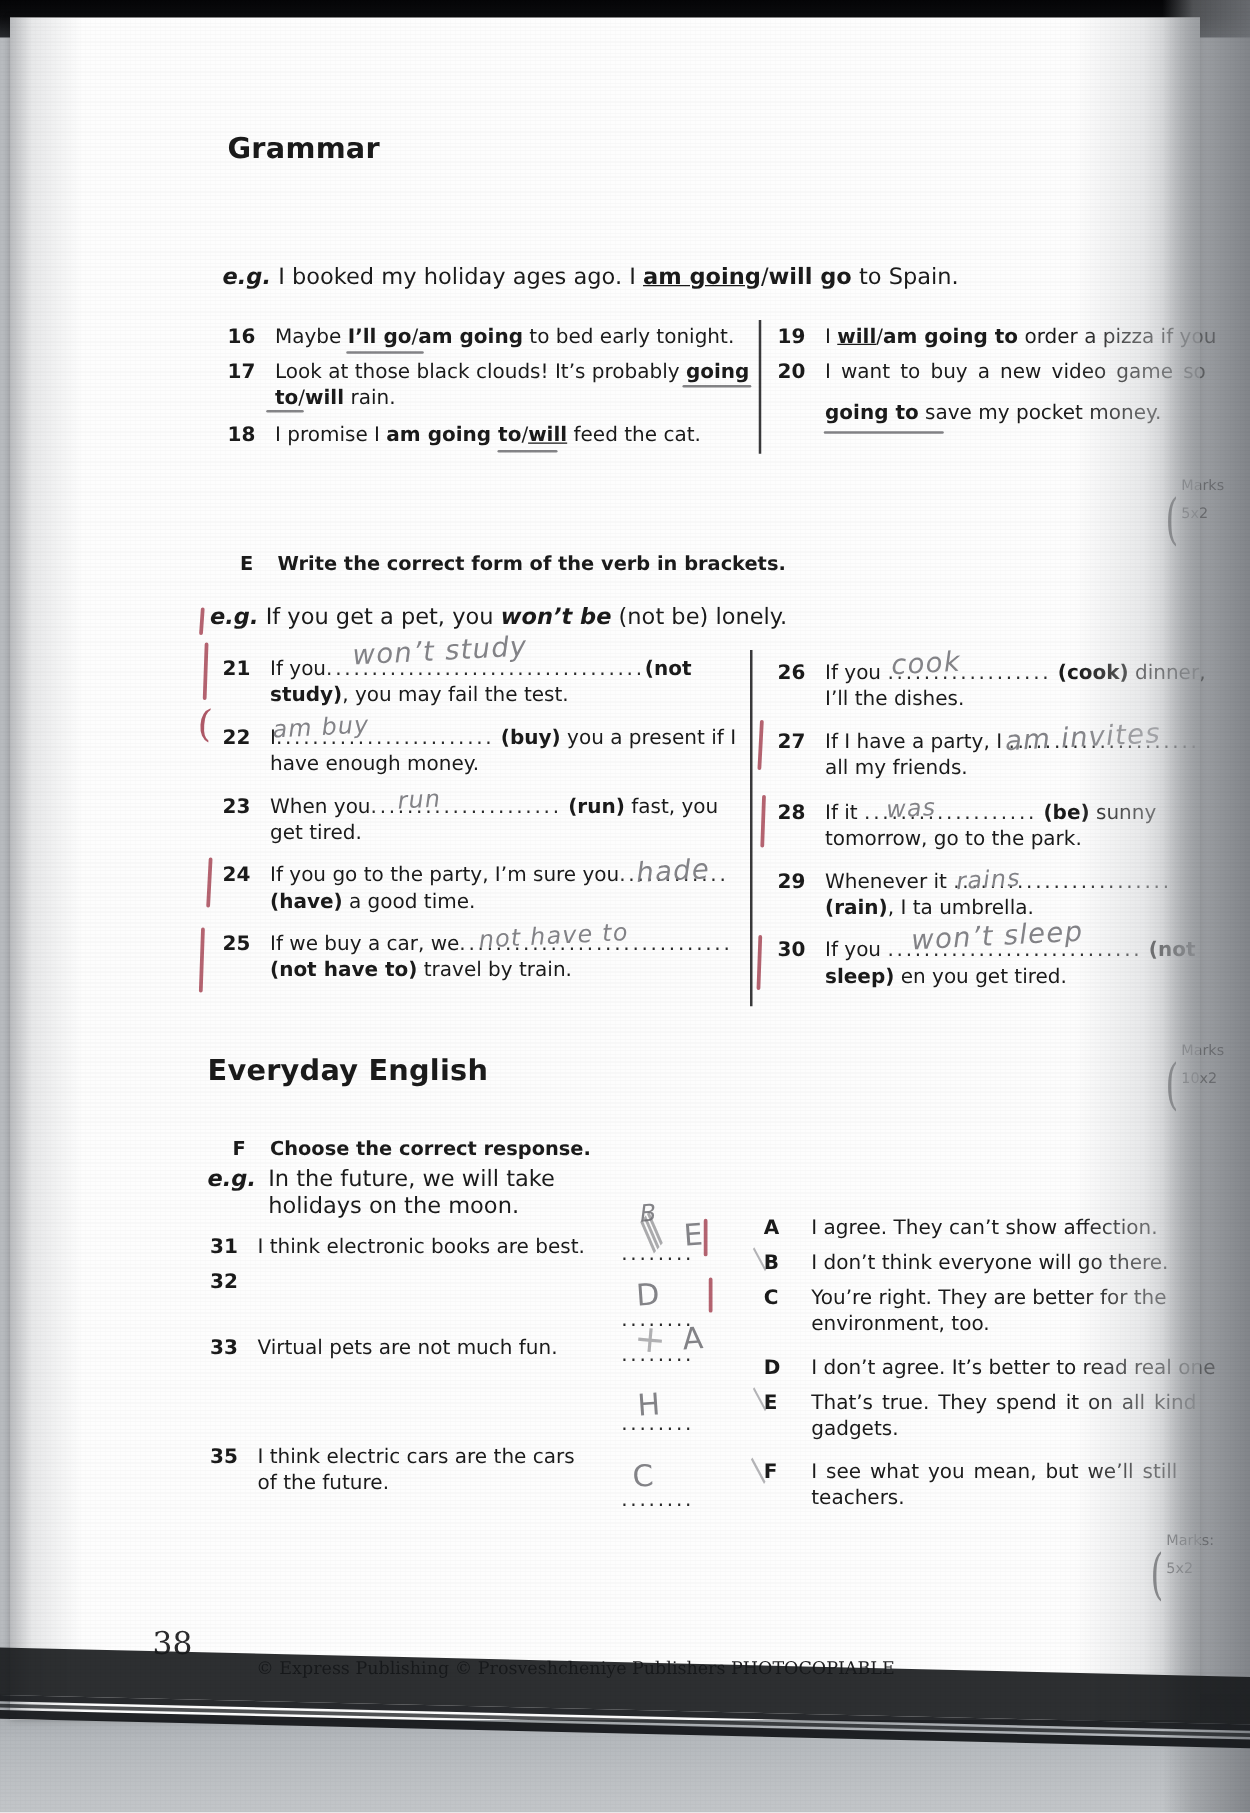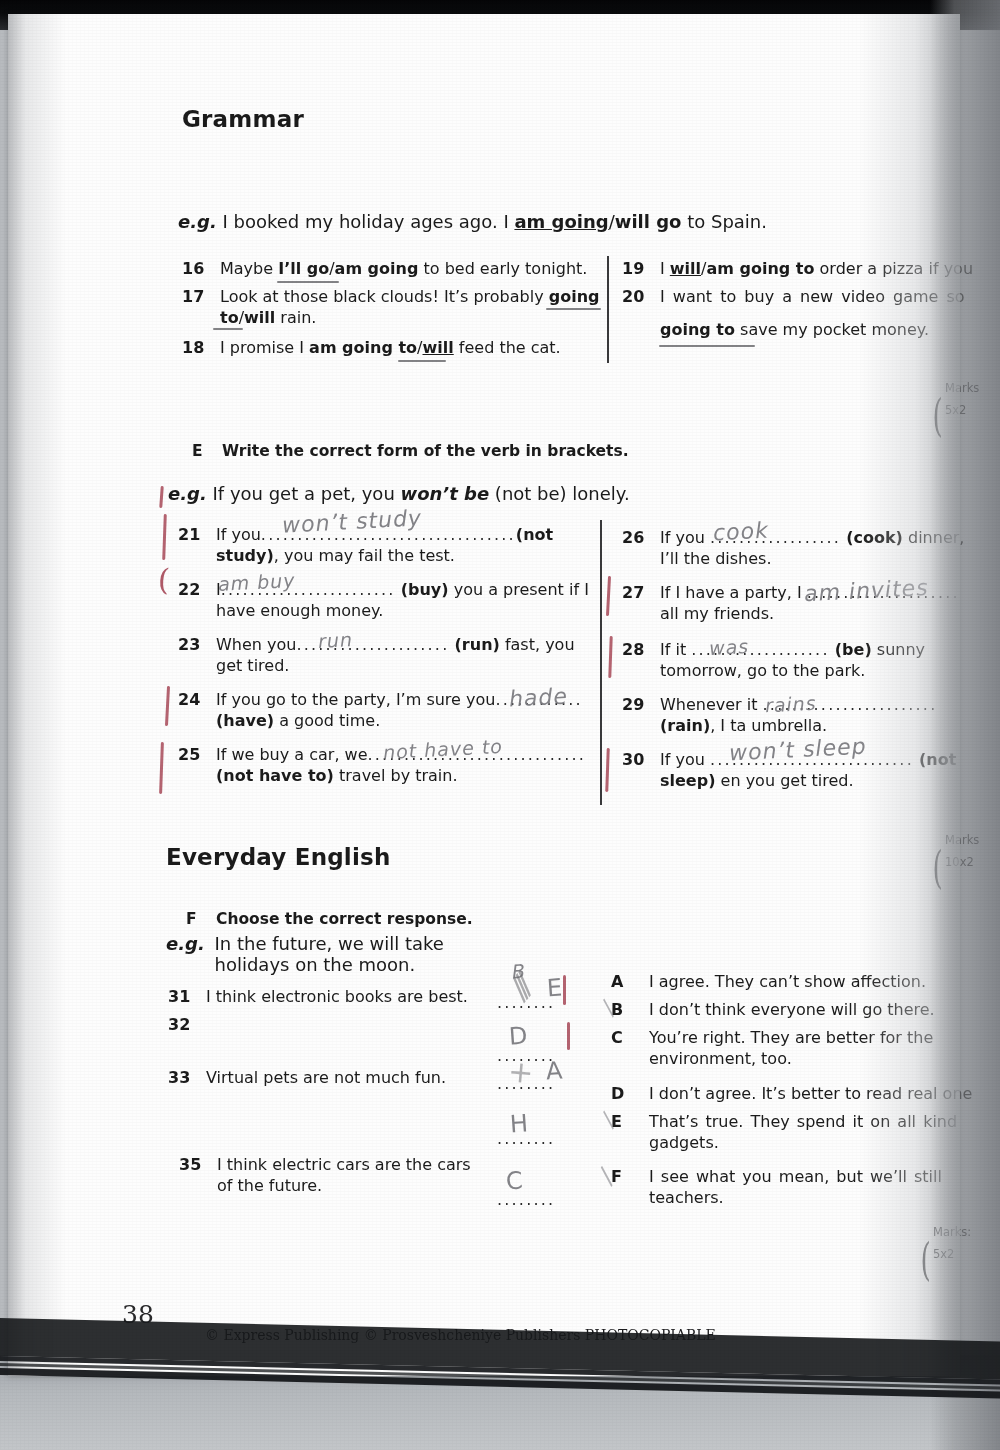--- a/index.html
+++ b/index.html
@@ -328,21 +328,21 @@
       <span class="num">31</span>
       <span class="body">I think electronic books are best.</span>
     </div>
     <div class="item" style="left:168px; top:1015px; width:300px;">
       <span class="num">32</span>
     </div>
     <div class="item" style="left:168px; top:1068px; width:320px;">
       <span class="num">33</span>
       <span class="body">Virtual pets are not much fun.</span>
     </div>
-    <div class="item" style="left:168px; top:1155px; width:300px;margin-left:11px;">
+    <div class="item" style="left:168px; top:1155px; width:300px;">
       <span class="num">35</span>
       <span class="body">I think electric cars are the cars of the future.</span>
     </div>
 
     <div class="item dots" style="left:497px; top:993px;">........</div>
     <div class="item dots" style="left:497px; top:1046px;">........</div>
     <div class="item dots" style="left:497px; top:1074px;">........</div>
     <div class="item dots" style="left:497px; top:1129px;">........</div>
     <div class="item dots" style="left:497px; top:1190px;">........</div>
 

